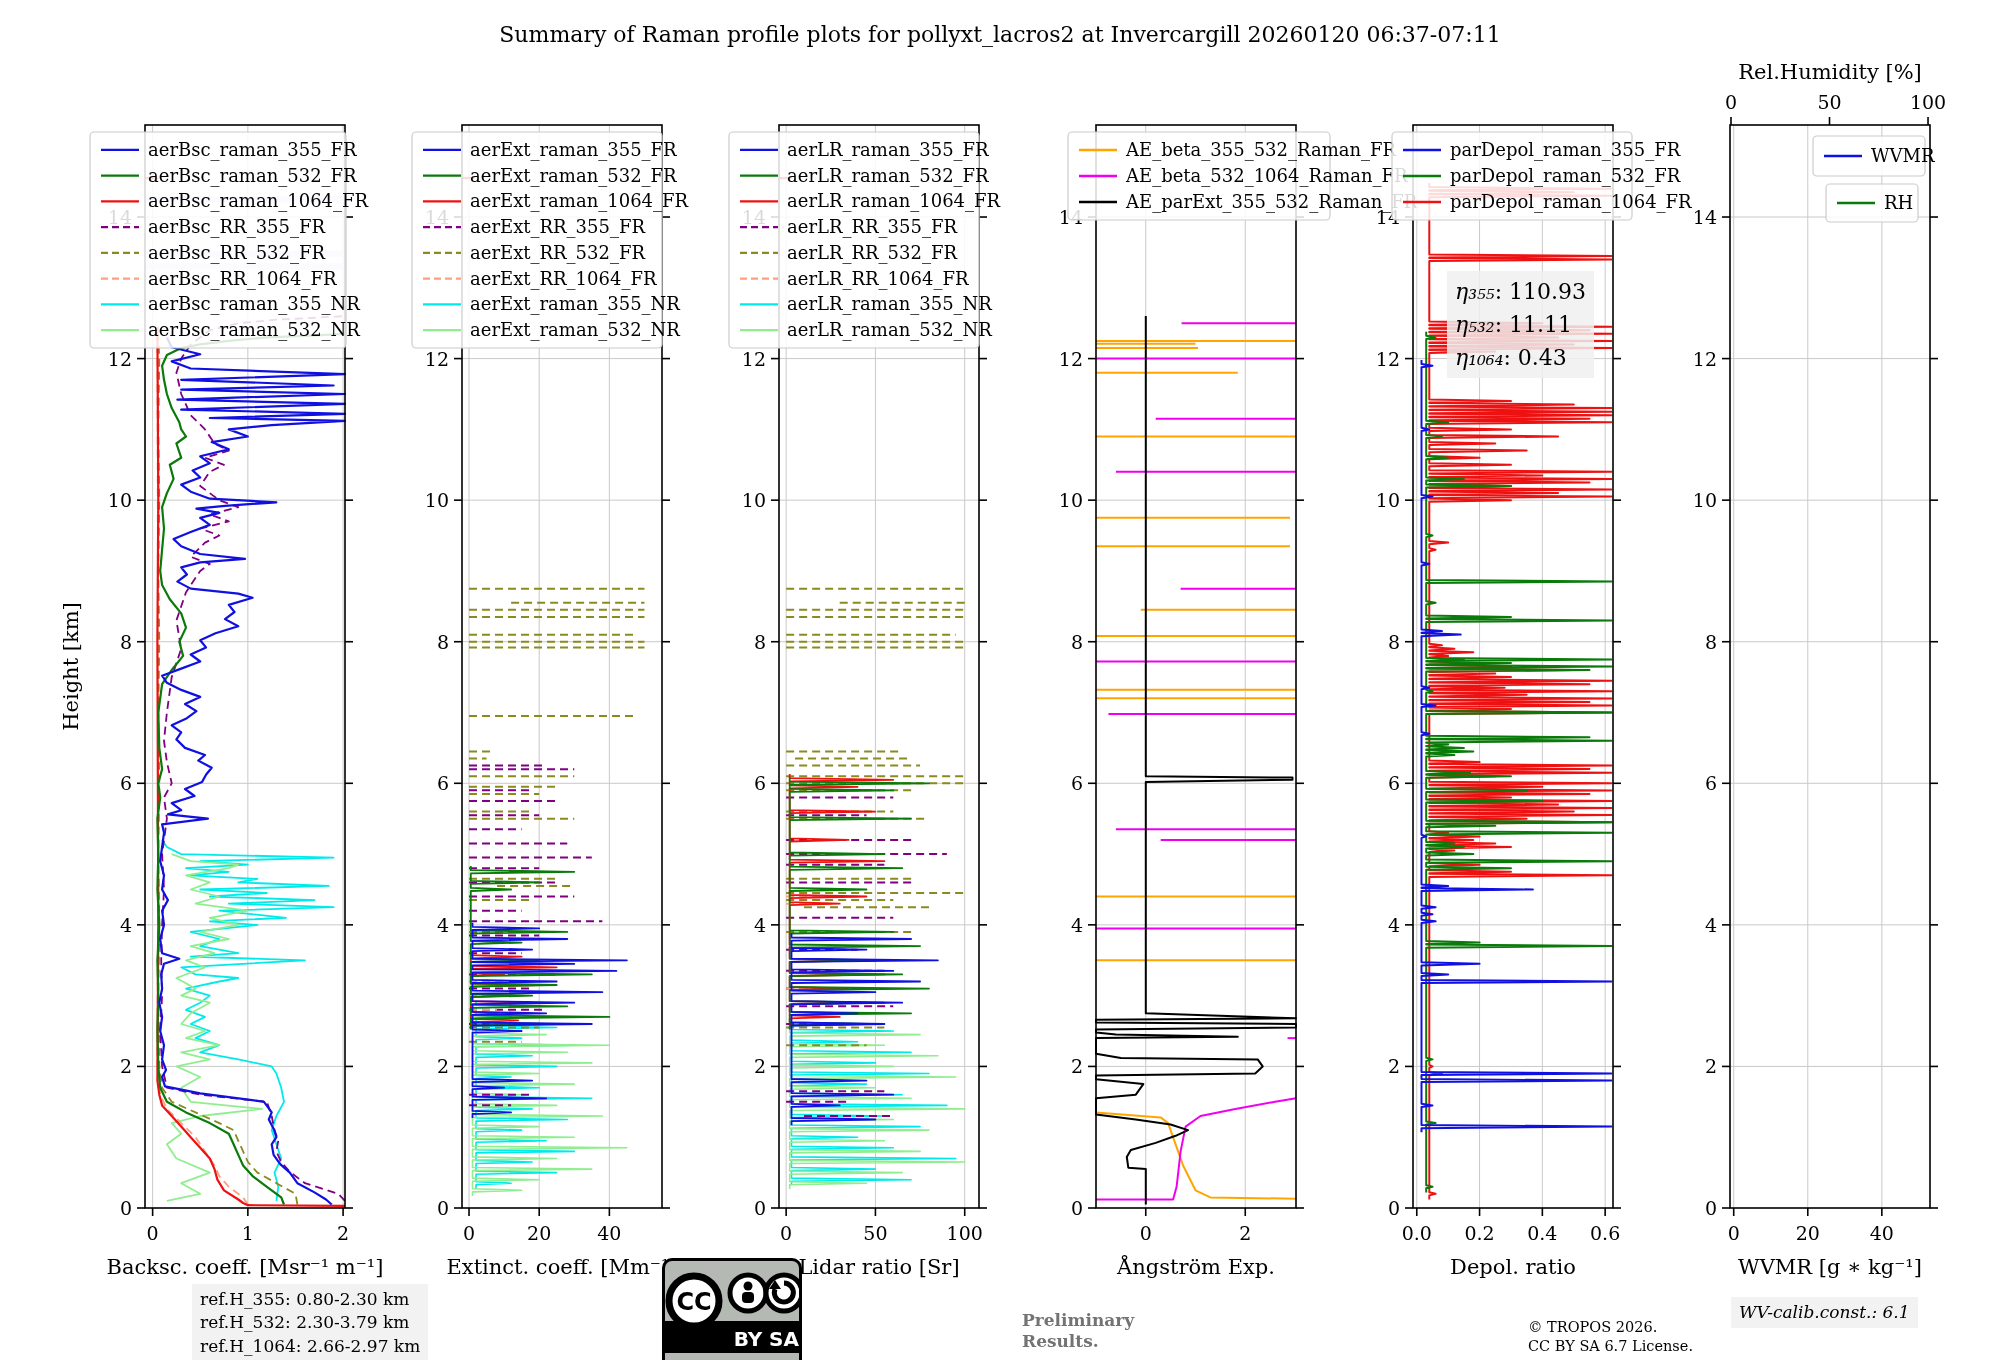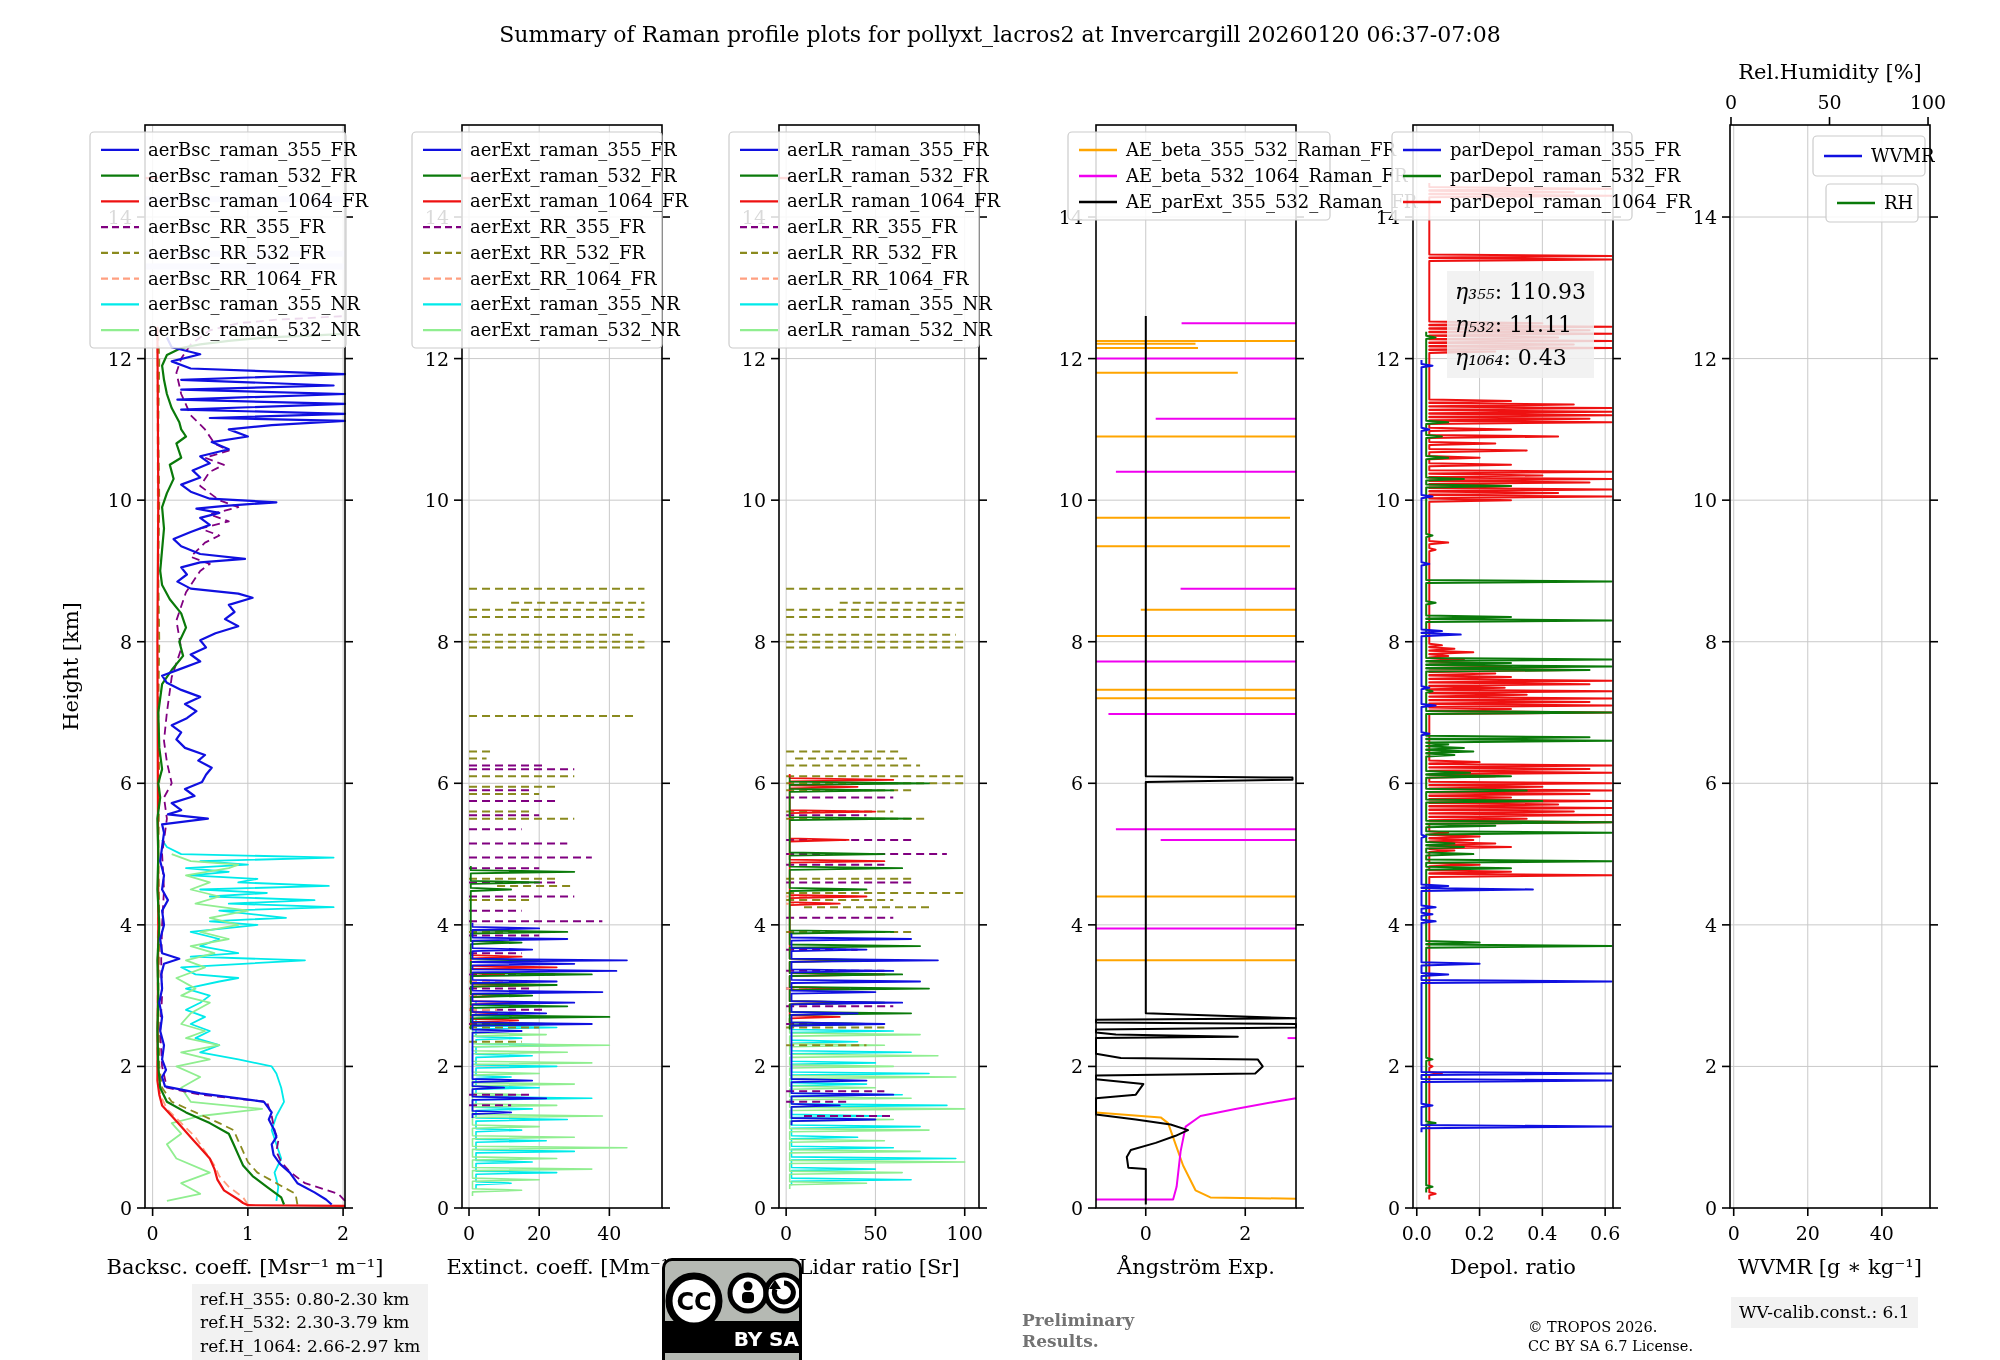--- a/index.html
+++ b/index.html
@@ -5,32 +5,32 @@
   html,body{margin:0;padding:0;background:#ffffff;}
   .fig{position:relative;width:2000px;height:1360px;background:#ffffff;
        font-family:"DejaVu Serif","Liberation Serif",serif;color:#000;overflow:hidden;}
   .fig-title{position:absolute;left:0;right:0;top:22px;text-align:center;font-size:22px;}
   #chart-svg{position:absolute;left:0;top:0;}
   .ann{position:absolute;background:rgba(240,240,240,0.85);font-size:17px;line-height:1.38;
        padding:4px 8px;white-space:nowrap;}
   .eta-box{left:1447px;top:271px;font-size:22px;line-height:1.5;}
   .eta-sym{font-style:italic;}
   .refh-box{left:192px;top:1284px;}
-  .wv-box{left:1731px;top:1297px;}
+  .wv-box{left:1731px;top:1297px;font-style:italic;}
   .prelim{position:absolute;left:1022px;top:1310px;color:#737373;font-weight:bold;
           font-size:17px;line-height:1.25;font-family:"DejaVu Serif","Liberation Serif",serif;}
   .tropos{position:absolute;left:1528px;top:1318px;font-size:14.5px;font-weight:normal;line-height:1.3;}
   .cc-badge{position:absolute;left:662px;top:1258px;width:140px;height:122px;background:#b5b9b3;
             border:3px solid #000;border-radius:10px;box-sizing:border-box;overflow:hidden;}
 </style>
 </head>
 <body>
 
 <div class="fig">
-  <div class="fig-title">Summary of Raman profile plots for pollyxt_lacros2 at Invercargill 20260120 06:37-07:08</div>
+  <div class="fig-title">Summary of Raman profile plots for pollyxt_lacros2 at Invercargill 20260120 06:37-07:11</div>
 
   <svg id="chart-svg" width="2000" height="1360">
       <g>
         <line x1="152.61904761904762" y1="125" x2="152.61904761904762" y2="1208" stroke="#c9c9c9" stroke-width="1"></line>
         <line x1="247.8571428571429" y1="125" x2="247.8571428571429" y2="1208" stroke="#c9c9c9" stroke-width="1"></line>
         <line x1="343.0952380952381" y1="125" x2="343.0952380952381" y2="1208" stroke="#c9c9c9" stroke-width="1"></line>
         <line x1="145" y1="1066.4313725490197" x2="345" y2="1066.4313725490197" stroke="#c9c9c9" stroke-width="1"></line>
         <line x1="145" y1="924.8627450980392" x2="345" y2="924.8627450980392" stroke="#c9c9c9" stroke-width="1"></line>
         <line x1="145" y1="783.2941176470588" x2="345" y2="783.2941176470588" stroke="#c9c9c9" stroke-width="1"></line>
         <line x1="145" y1="641.7254901960785" x2="345" y2="641.7254901960785" stroke="#c9c9c9" stroke-width="1"></line>

